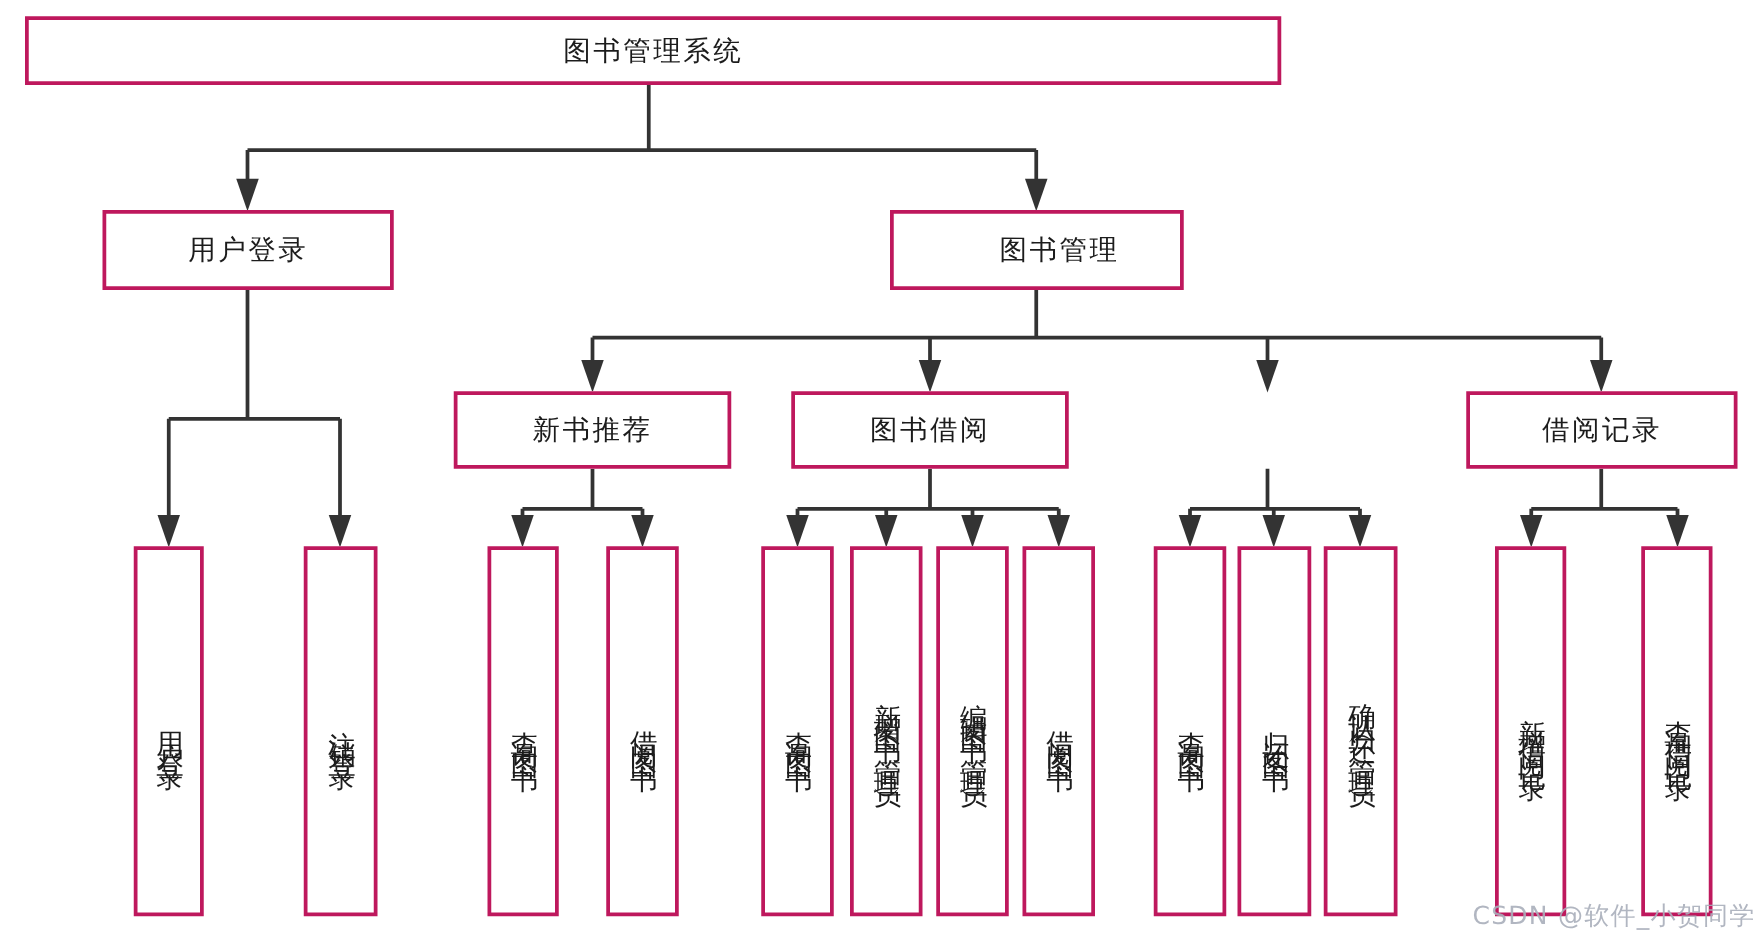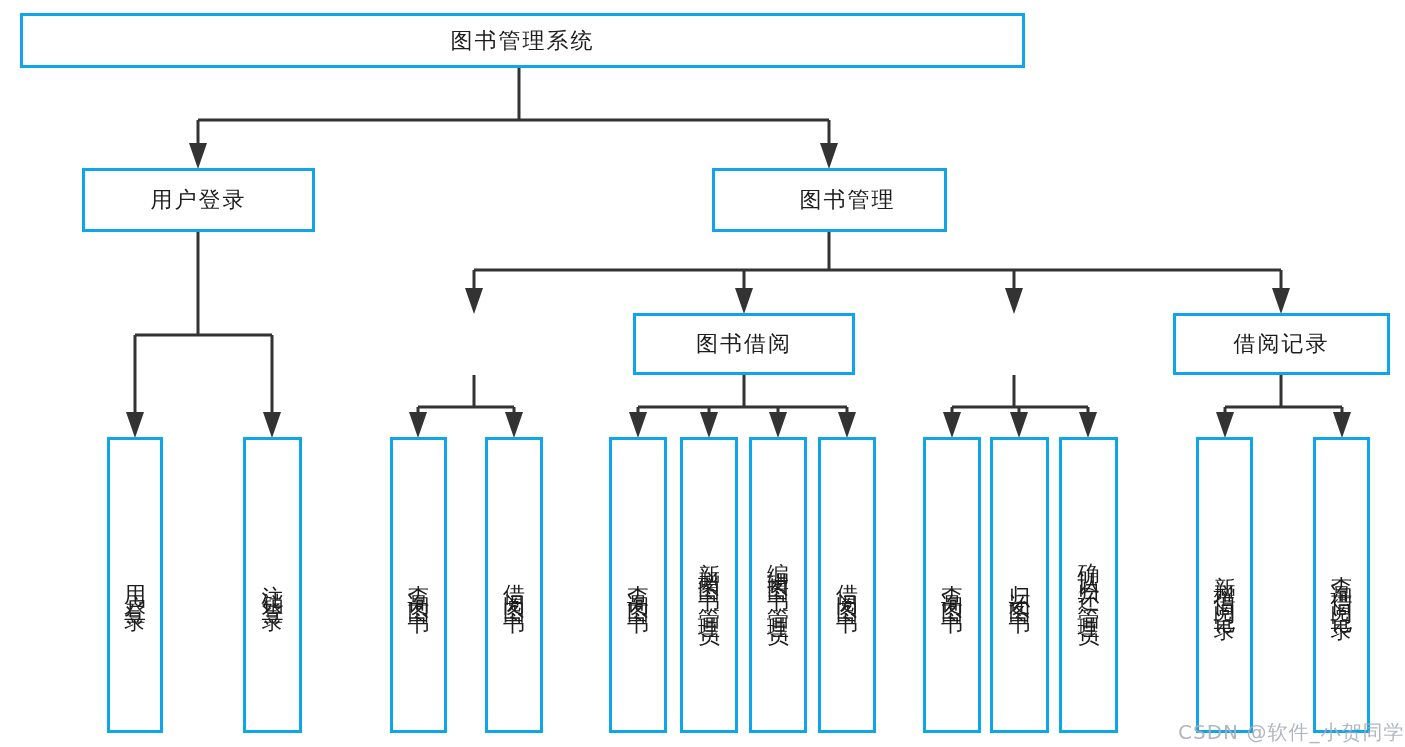--- a/index.html
+++ b/index.html
@@ -18,21 +18,21 @@
   #wires {
     position: absolute;
     left: 0; top: 0;
     width: 1405px;
     height: 747px;
     z-index: 1;
   }
   .node {
     position: absolute;
     box-sizing: border-box;
-    border: 3px solid #0ea5e9;
+    border: 3px solid #be185d;
     background: #ffffff;
     display: flex;
     align-items: center;
     justify-content: center;
     color: #1c1c1c;
     z-index: 2;
   }
   .node.h {
     font-size: 22px;
     letter-spacing: 2px;
@@ -163,20 +163,23 @@
     <span>图书管理系统</span>
   </div>
 
   <div class="node h l2a">
     <span>用户登录</span>
   </div>
   <div class="node h l2b">
     <span>图书管理</span>
   </div>
 
+  <div class="node h l3 l3a">
+    <span>新书推荐</span>
+  </div>
   <div class="node h l3 l3b">
     <span>图书借阅</span>
   </div>
   <div class="node h l3 l3d">
     <span>借阅记录</span>
   </div>
 
   <div class="node v leaf lfA1">
     <span class="vtext">用户登录</span>
   </div>

